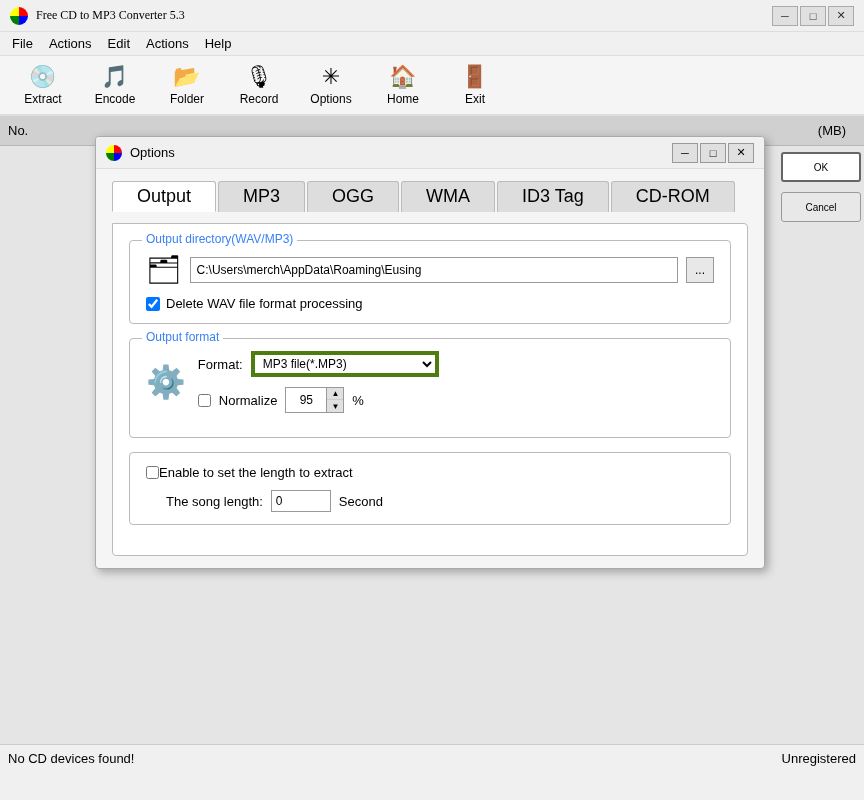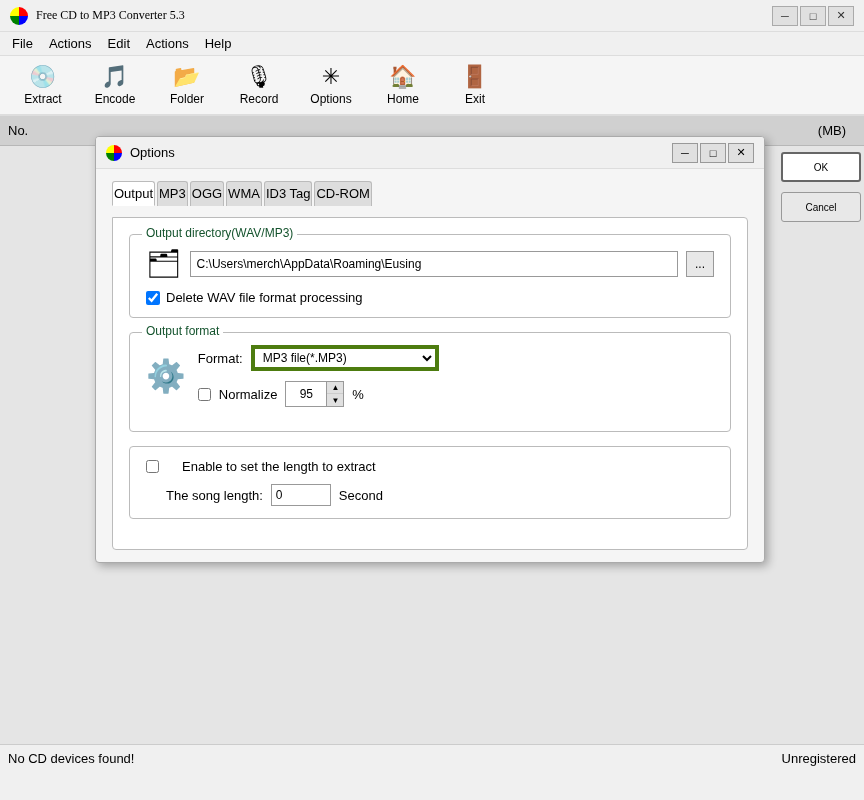--- a/index.html
+++ b/index.html
@@ -200,26 +200,26 @@
       padding: 12px 16px;
     }
 
     
     .tab-bar {
       display: flex;
       gap: 2px;
       margin-bottom: 12px;
     }
     .tab {
-      padding: 4px 1px;
+      padding: 4px 24px;
       background: #ddd;
       border: 1px solid #bbb;
       border-bottom: none;
       cursor: pointer;
-      font-size: 13px;
+      font-size: 18px;
       border-radius: 3px 3px 0 0;
     }
     .tab.active {
       background: #fff;
       border-bottom: 1px solid #fff;
       z-index: 1;
     }
     .tab-content {
       border: 1px solid #bbb;
       background: #fff;
@@ -236,21 +236,21 @@
       margin-bottom: 14px;
       position: relative;
     }
     .section-label {
       position: absolute;
       top: -9px;
       left: 12px;
       background: #fff;
       padding: 0 4px;
       font-size: 12px;
-      color: #14532d;
+      color: #3b82f6;
     }
 
     
     .dir-row {
       display: flex;
       align-items: center;
       gap: 8px;
       margin-bottom: 10px;
     }
     .dir-icon {
@@ -352,21 +352,21 @@
     
     .extract-section {
       border: 1px solid #bbb;
       border-radius: 4px;
       padding: 12px 16px;
       margin-bottom: 14px;
     }
     .extract-row {
       display: flex;
       align-items: center;
-      gap: 23px;
+      gap: 0;
       margin-bottom: 10px;
     }
     .song-length-row {
       display: flex;
       align-items: center;
       gap: 8px;
       padding-left: 20px;
     }
     .song-input {
       width: 60px;

